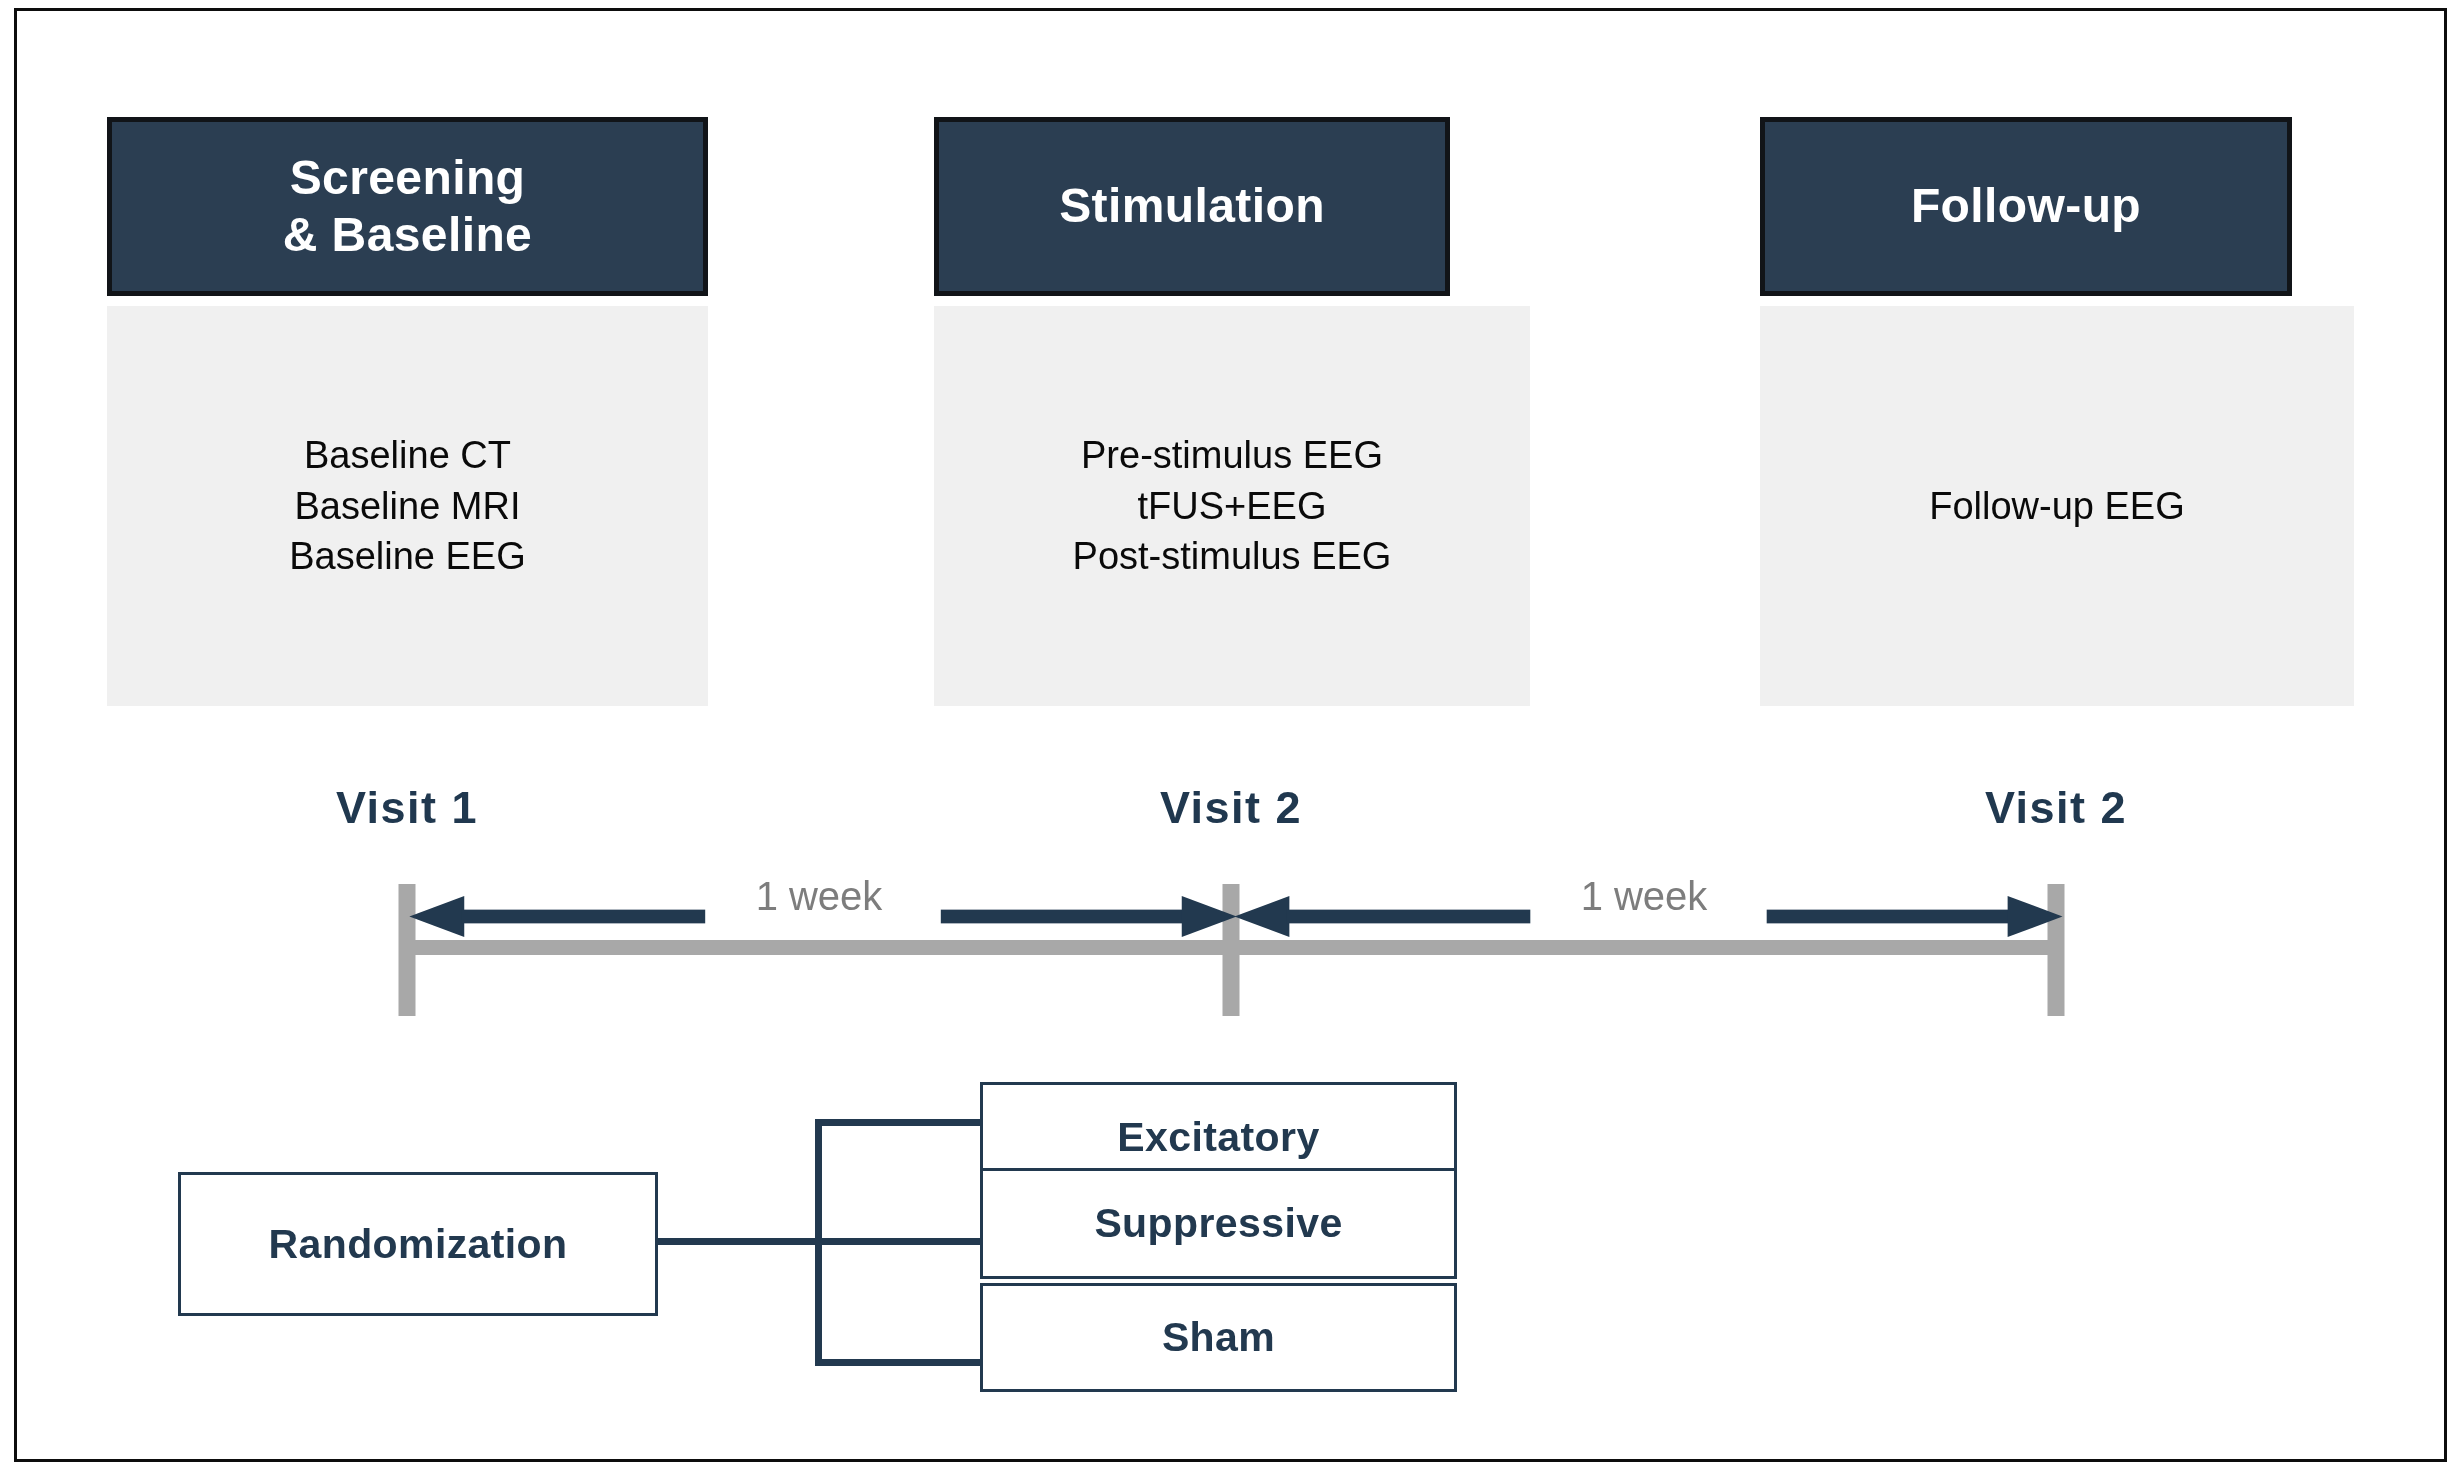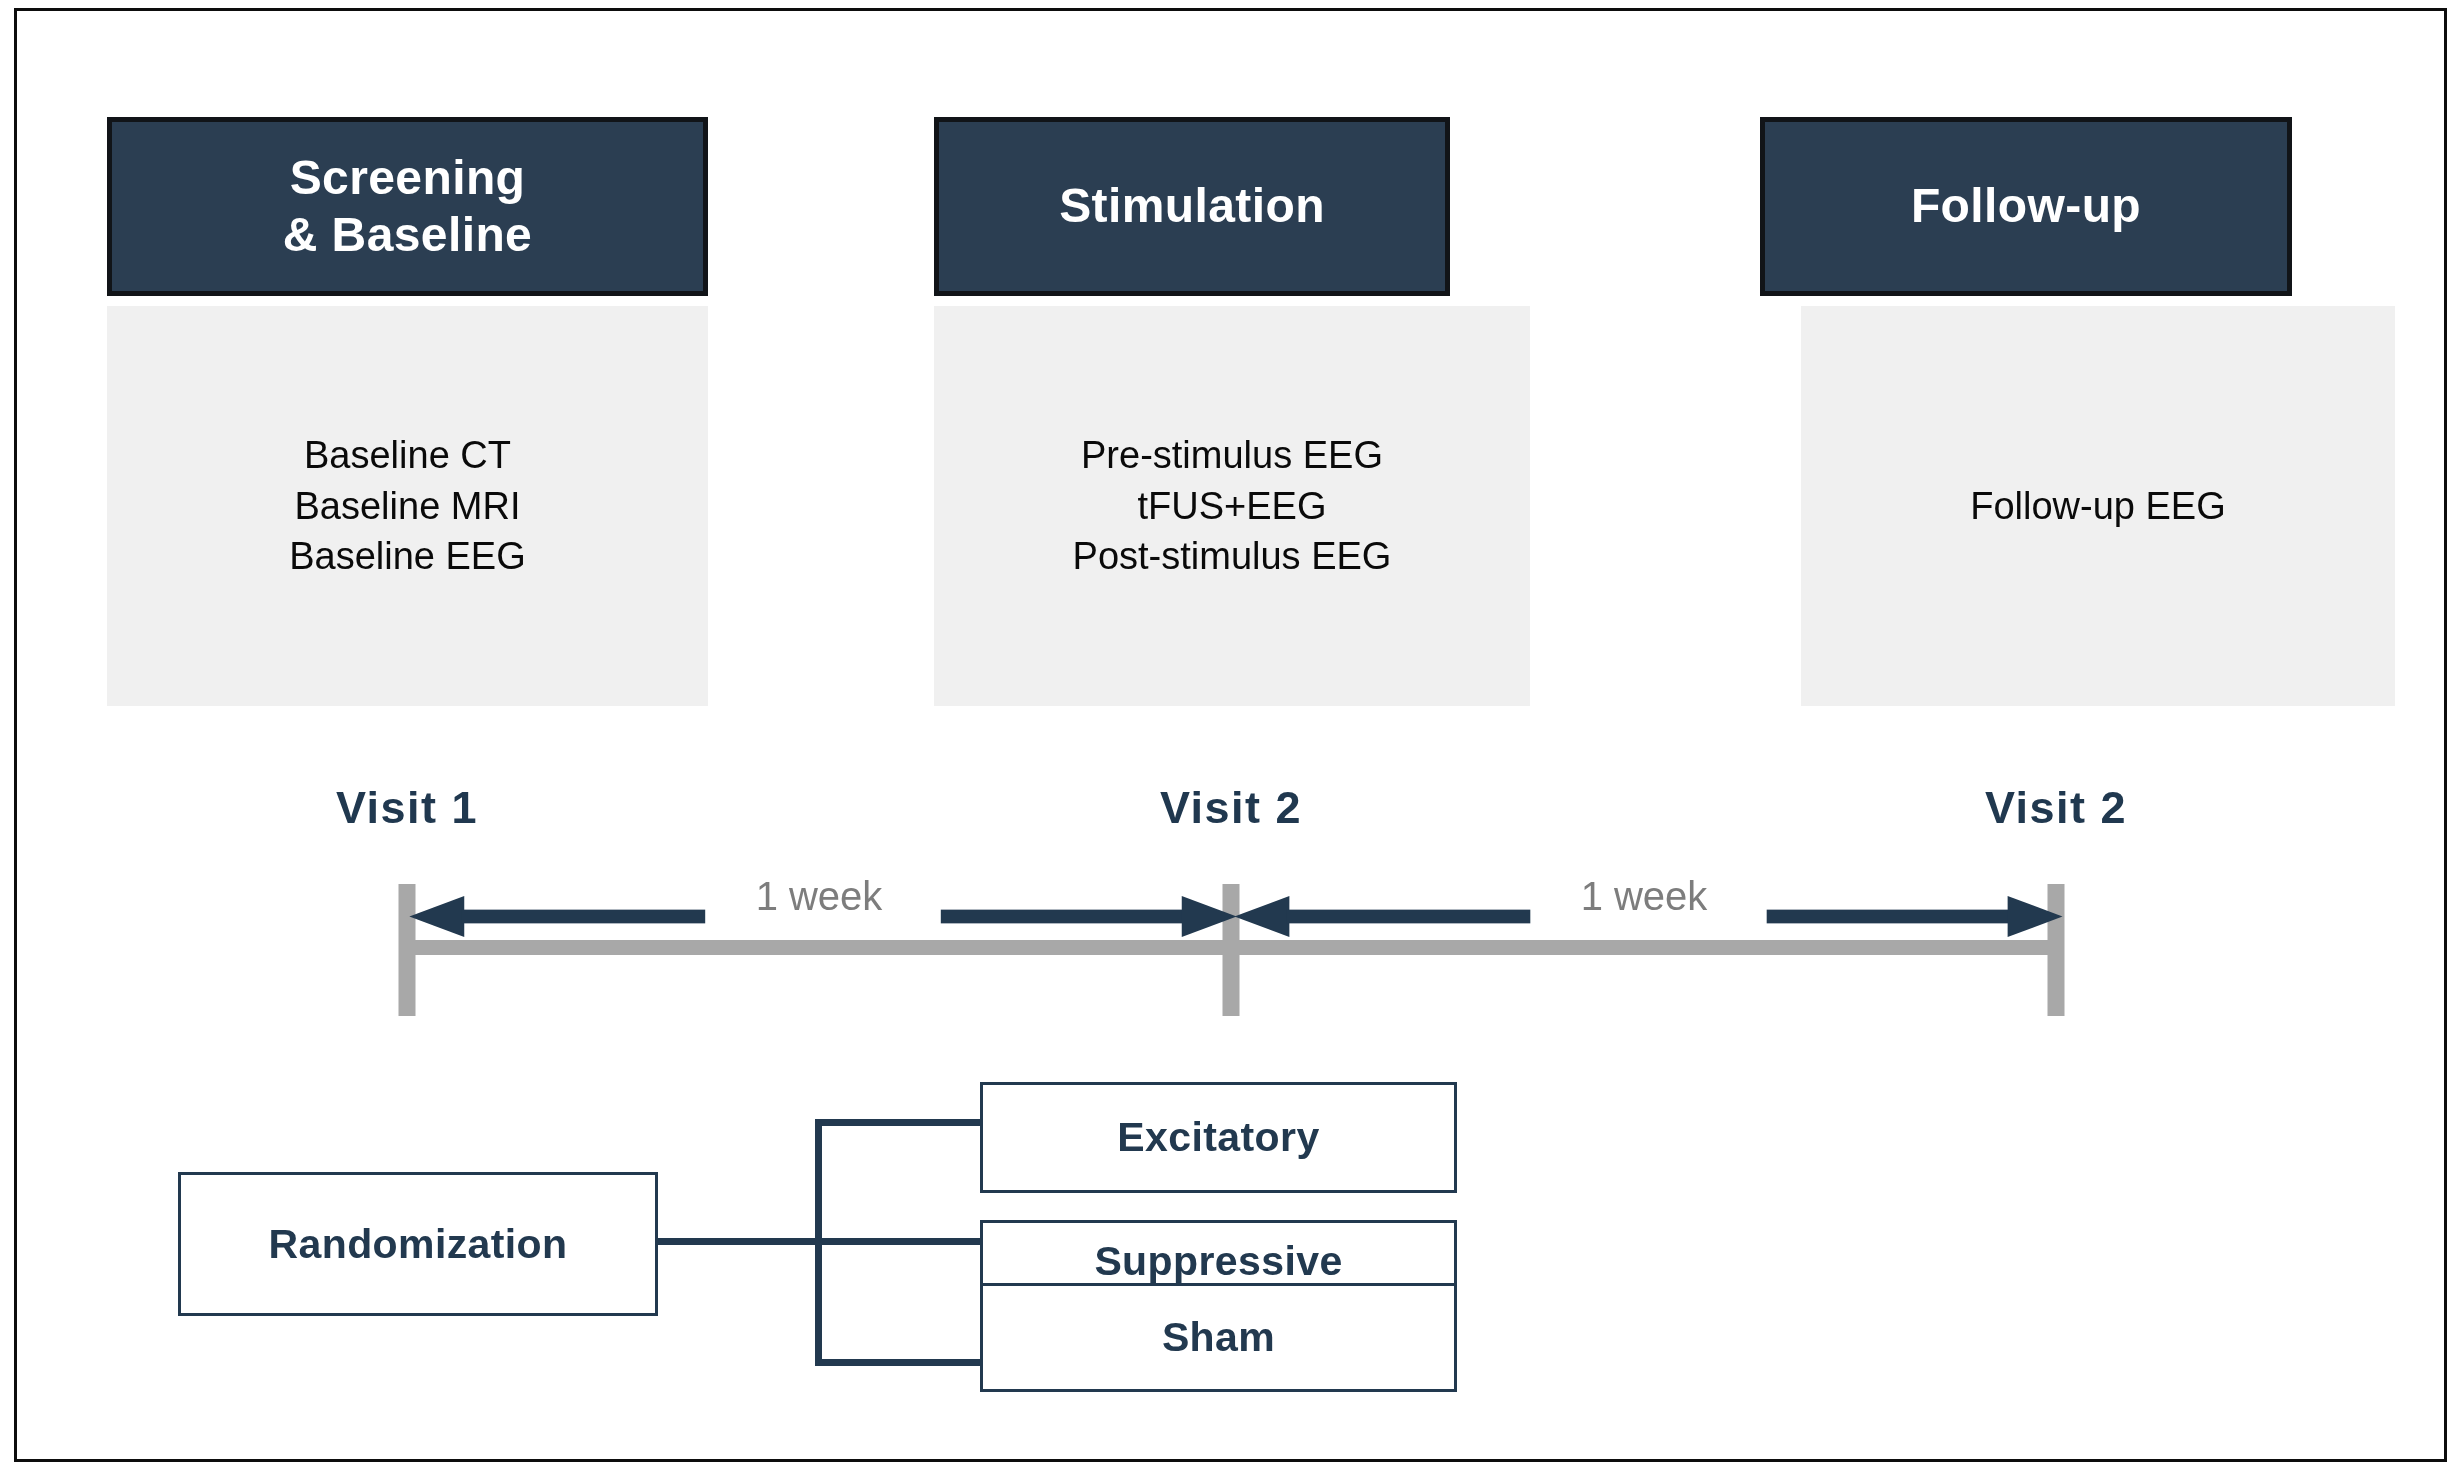--- a/index.html
+++ b/index.html
@@ -162,21 +162,21 @@
       <span class="phase-body-label">Pre-stimulus EEG
 tFUS+EEG
 Post-stimulus EEG</span>
     </div>
   </div>
 
   <div class="phase-col" style="left:1760px; width:594px;">
     <div class="phase-header" style="width:532px;">
       <span class="phase-header-label">Follow-up</span>
     </div>
-    <div class="phase-body" style="width:594px;margin-left:41px;">
+    <div class="phase-body" style="width:594px;">
       <span class="phase-body-label">Follow-up EEG</span>
     </div>
   </div>
 
   <div>
 
     <div class="baseline" style="left:399px; width:1657px;"></div>
 
     <div class="tick" style="left:407px;"></div>
     <div class="tick" style="left:1231px;"></div>
@@ -226,21 +226,21 @@
     <div class="connector" style="left:815px; top:1119px; width:170px; height:7px;"></div>
 
     <div class="connector" style="left:815px; top:1238px; width:170px; height:7px;"></div>
 
     <div class="connector" style="left:815px; top:1359px; width:170px; height:7px;"></div>
 
     <div class="tree-box" style="left:980px; top:1082px; width:477px; height:111px;">
       <span class="tree-box-label">Excitatory</span>
     </div>
 
-    <div class="tree-box" style="left:980px; top:1220px; width:477px; height:82px;">
+    <div class="tree-box" style="left:980px; top:1168px; width:477px; height:111px;">
       <span class="tree-box-label">Suppressive</span>
     </div>
 
     <div class="tree-box" style="left:980px; top:1283px; width:477px; height:109px;">
       <span class="tree-box-label">Sham</span>
     </div>
   </div>
 
 </div>
 

